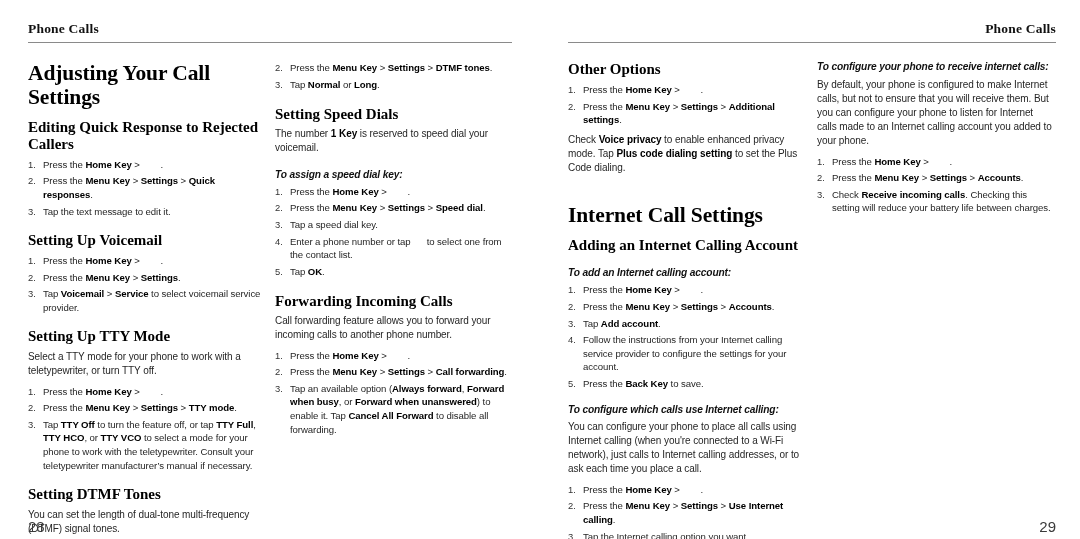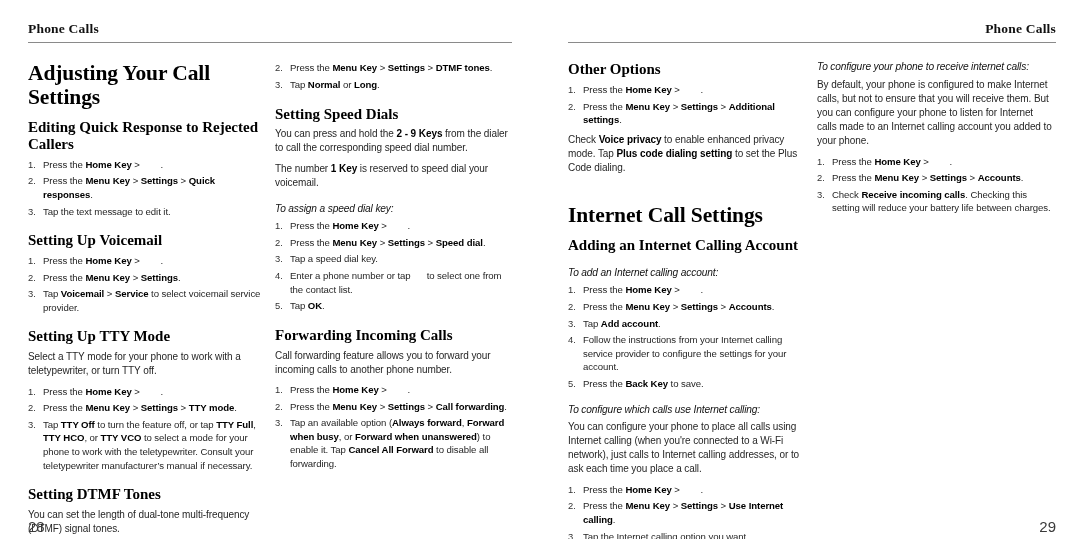--- a/index.html
+++ b/index.html
@@ -35,21 +35,21 @@
     margin:0 0 9px 0;color:#000;letter-spacing:-.1px;
   }
   h2.doc{
     font-family:"Liberation Serif","DejaVu Serif",serif;
     font-weight:bold;font-size:15px;line-height:1.18;
     margin:0 0 4px 0;color:#000;
   }
   h2.doc.sp{margin-top:14px;}
   h3.doc{
     font-family:"Liberation Sans",sans-serif;
-    font-weight:normal;font-style:italic;font-size:10.2px;
+    font-weight:bold;font-style:italic;font-size:10.2px;
     line-height:1.2;margin:13px 0 4px 0;color:#111;
     letter-spacing:-.15px;
   }
   p.body{
     font-size:10px;line-height:1.42;margin:0 0 6px 0;color:#262626;
     letter-spacing:-.08px;
   }
   p.body b,li b{font-weight:bold;color:#000;}
   ol.steps{
     list-style:none;margin:0 0 6px 0;padding:0;
@@ -120,21 +120,20 @@
         </div>
 
         <div class="col">
 
           <ol class="steps" style="counter-reset:st 1">
             <li><span>Press the </span><b>Menu Key</b><span> &gt; </span><b>Settings</b><span> &gt; </span><b>DTMF tones</b><span>.</span></li>
             <li><span>Tap </span><b>Normal</b><span> or </span><b>Long</b><span>.</span></li>
           </ol>
 
           <h2 class="doc sp">Setting Speed Dials</h2>
-          <p class="body"><span>You can press and hold the </span><b>2 - 9 Keys</b><span> from the dialer to call the corresponding speed dial number.</span></p>
           <p class="body"><span>The number </span><b>1 Key</b><span> is reserved to speed dial your voicemail.</span></p>
           <h3 class="doc">To assign a speed dial key:</h3>
           <ol class="steps">
             <li><span>Press the </span><b>Home Key</b><span> &gt; </span><span class="gap"></span><span>.</span></li>
             <li><span>Press the </span><b>Menu Key</b><span> &gt; </span><b>Settings</b><span> &gt; </span><b>Speed dial</b><span>.</span></li>
             <li><span>Tap a speed dial key.</span></li>
             <li><span>Enter a phone number or tap </span><span class="gap-sm"></span><span> to select one from the contact list.</span></li>
             <li><span>Tap </span><b>OK</b><span>.</span></li>
           </ol>
 

